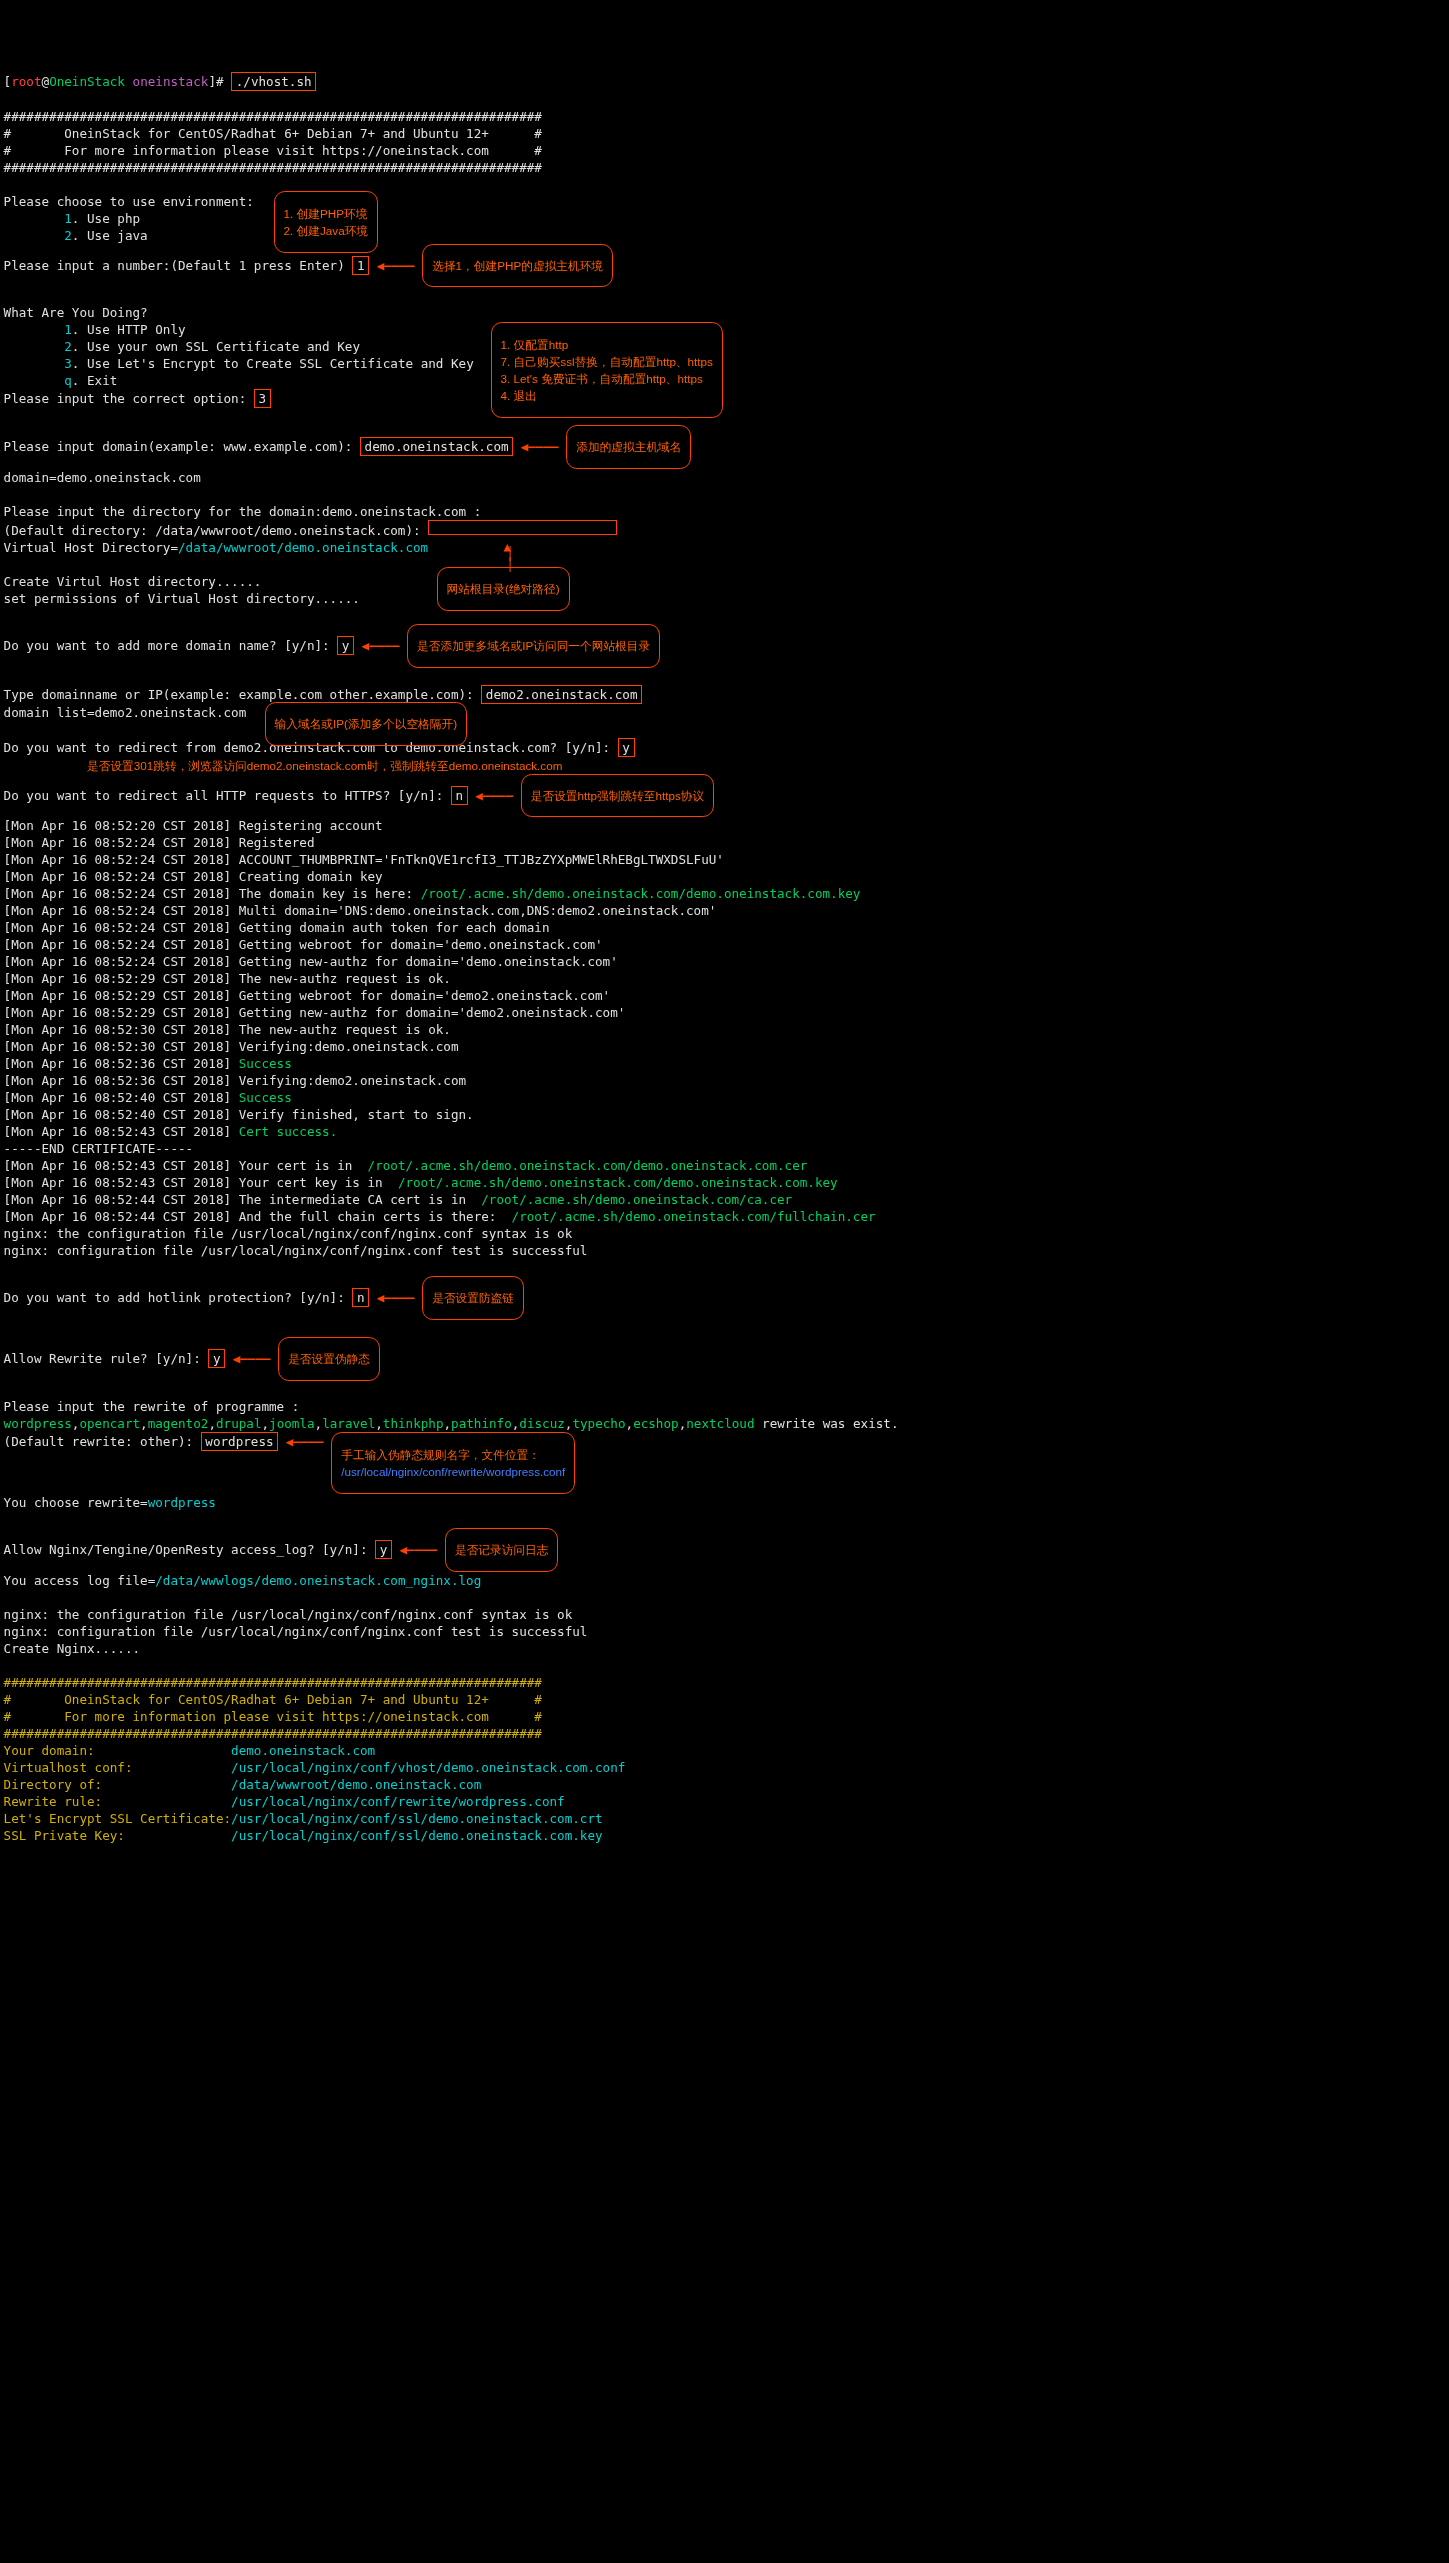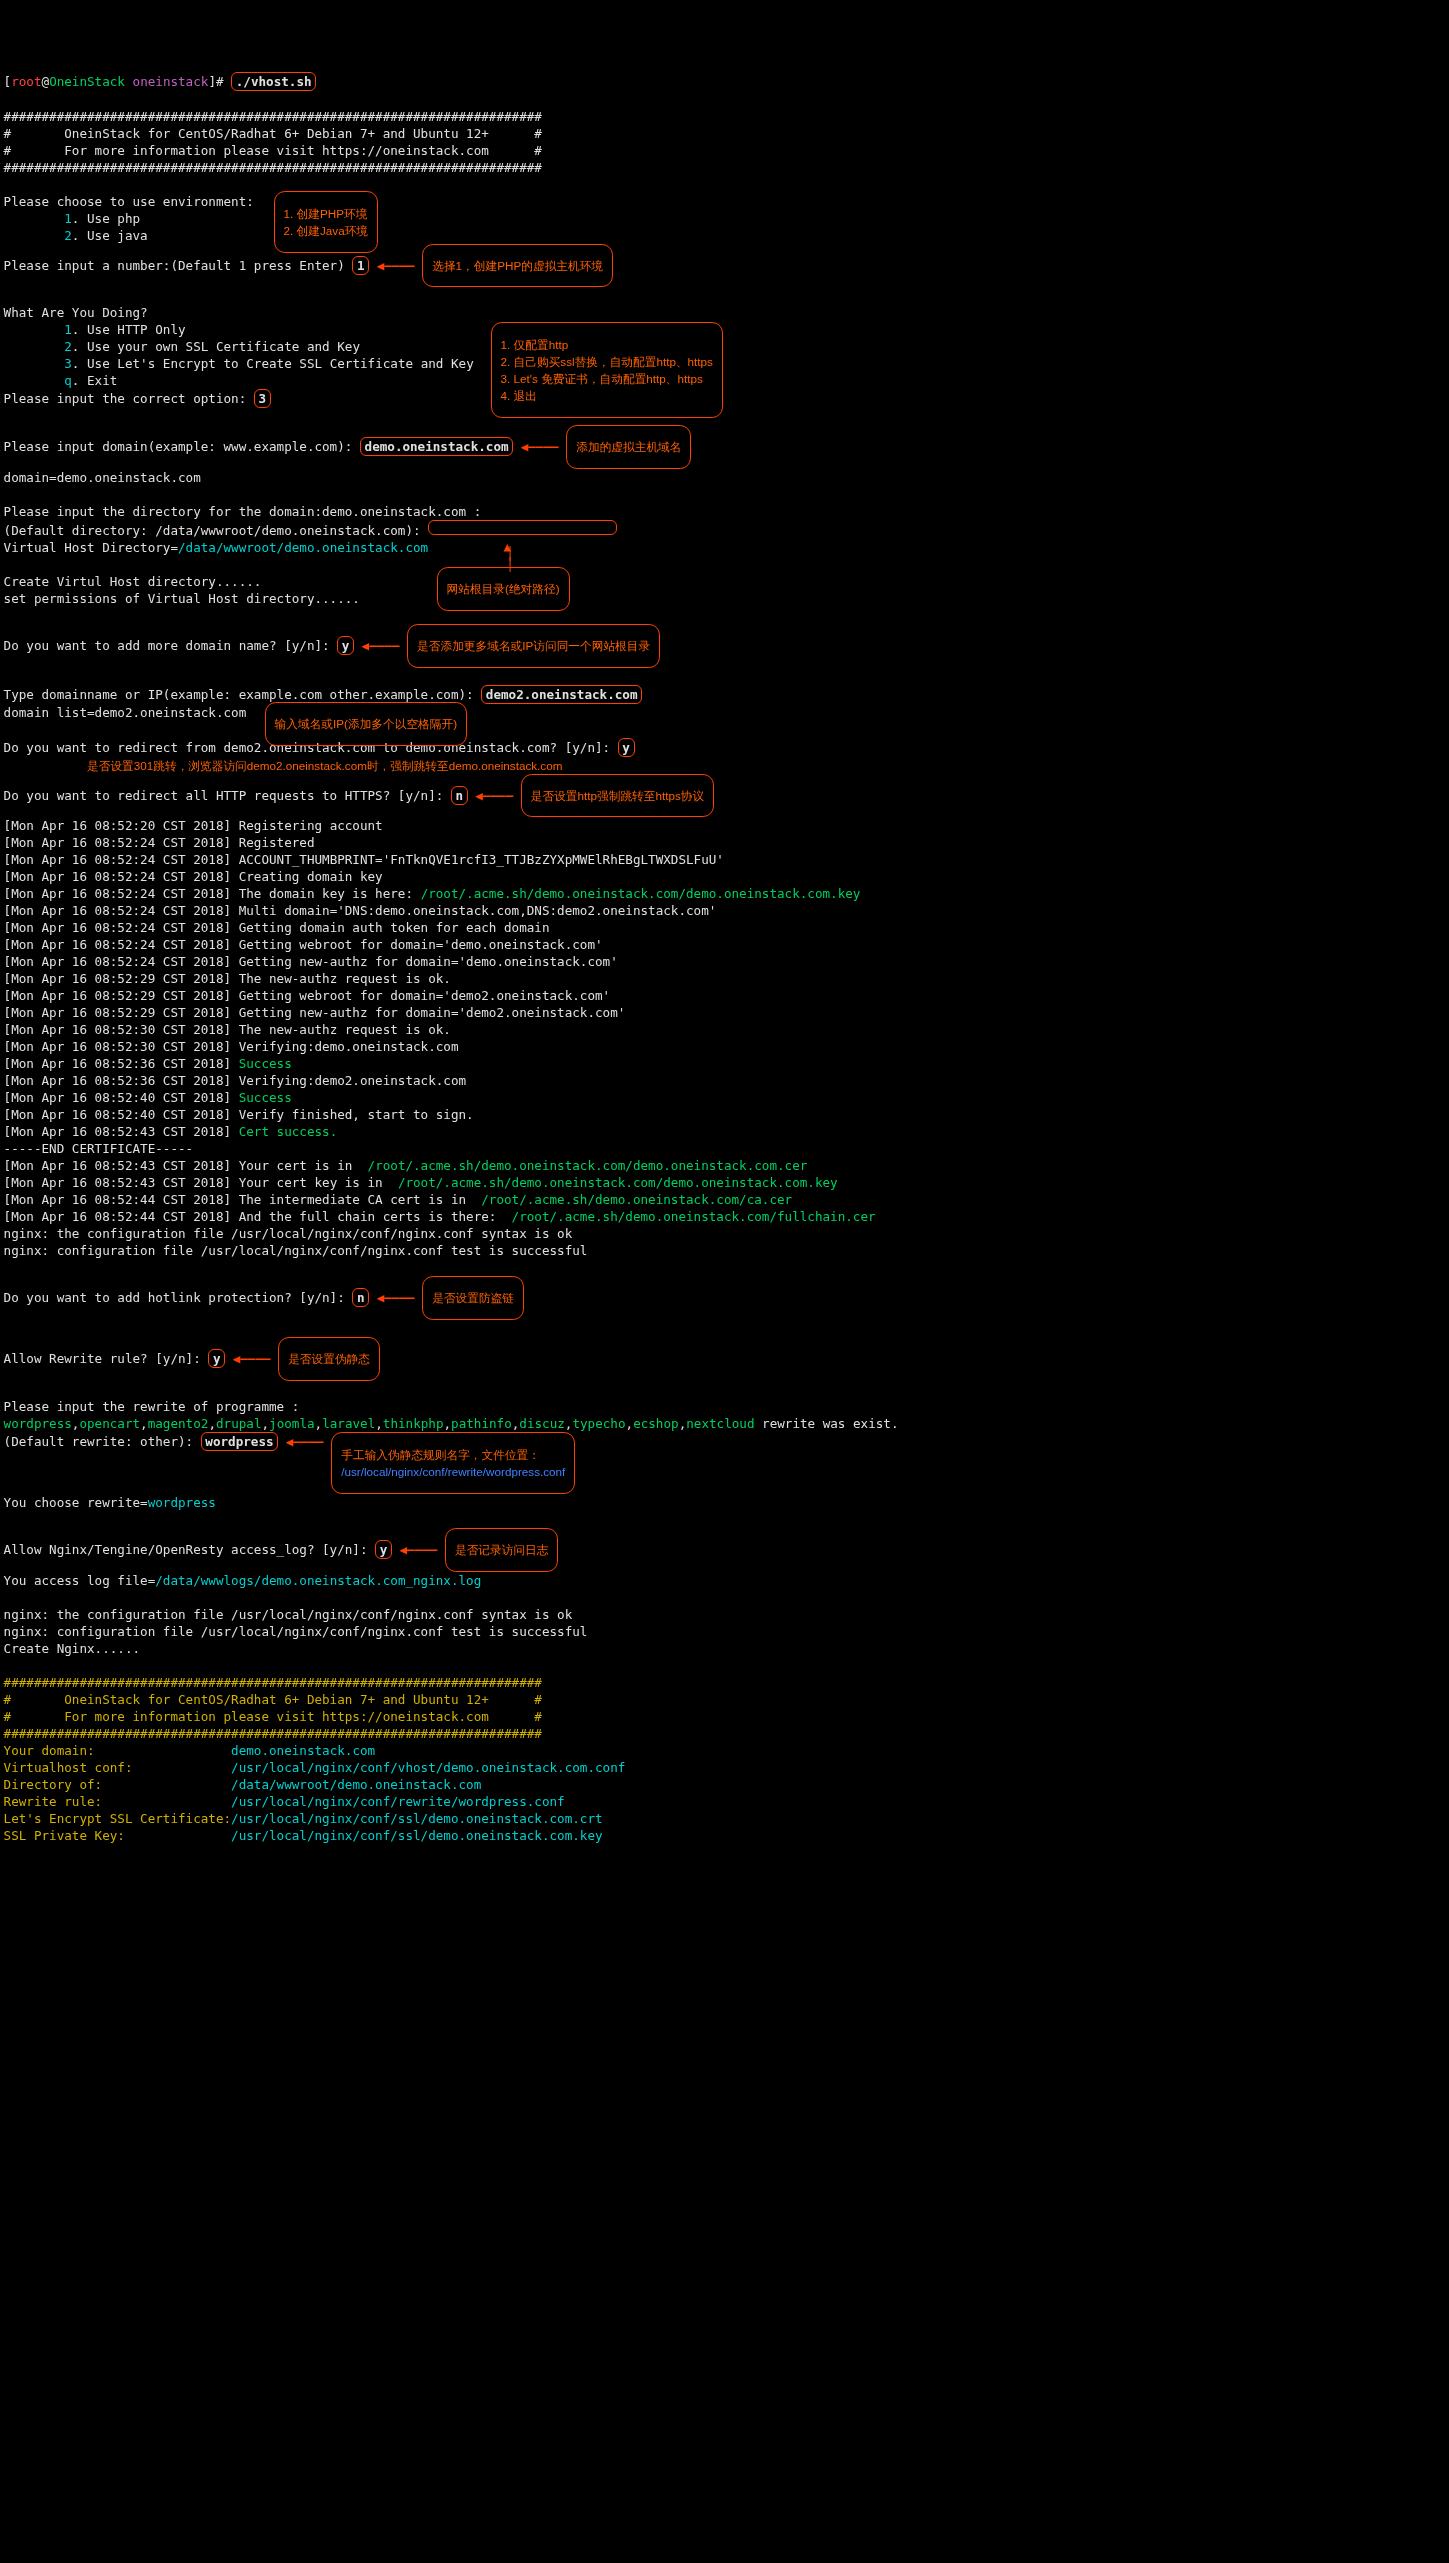--- a/index.html
+++ b/index.html
@@ -16,24 +16,23 @@
   .red    { color: #ff4040; text-align: center; }
   .green  { color: #00d060; }
   .cyan   { color: #00d0d0; }
   .yellow { color: #d0b000; }
   .purple { color: #c060c0; }
   .white  { color: #e0e0e0; }
   .orange { color: #ff6000; font-family: "Microsoft YaHei","SimSun",sans-serif; font-size: 11.7px; white-space: nowrap;}
   .ann-blue { color:#4080ff; font-family: "Microsoft YaHei","SimSun",sans-serif; font-size: 11.7px; white-space:nowrap;}
   .box {
     border: 1.8px solid #ff4000;
-    border-radius: 6px;
+    border-radius: 0;
     padding: 0 3.6px;
     display: inline-block;
-    font-weight: bold;
   }
   .box-round {
     border: 1.8px solid #ff4000;
     border-radius: 10.8px;
     padding: 13px 9px;
     display: inline-block;
   }
   .arrow {
     color:#ff4000; font-weight:bold;
     display:inline-block;
@@ -51,21 +50,21 @@
 <span class="white">#######################################################################</span>
 <span class="white">#       OneinStack for CentOS/Radhat 6+ Debian 7+ and Ubuntu 12+      #</span>
 <span class="white">#       For more information please visit https://oneinstack.com      #</span>
 <span class="white">#######################################################################</span>
 
 <span class="rel"><span class="white">Please choose to use environment:</span><span class="abs box-round" style="left: 270px; top: -1.8px;"><span class="orange">1. 创建PHP环境</span><br><span class="orange">2. 创建Java环境</span></span></span>
 <span class="white">	</span><span class="cyan">1</span><span class="white">. Use php</span>
 <span class="white">	</span><span class="cyan">2</span><span class="white">. Use java</span>
 <span class="white">Please input a number:(Default 1 press Enter) </span><span class="box white">1</span><span class="arrow"> ◀———— </span><span class="box-round orange">选择1，创建PHP的虚拟主机环境</span>
 
-<span class="rel"><span class="white">What Are You Doing?</span><span class="abs box-round" style="left: 487px; top: 18px;"><span class="orange">1. 仅配置http</span><br><span class="orange">2. 自己购买ssl替换，自动配置http、https</span><br><span class="orange">3. Let's 免费证书，自动配置http、https</span><br><span class="orange">4. 退出</span></span></span>
+<span class="rel"><span class="white">What Are You Doing?</span><span class="abs box-round" style="left: 487px; top: 18px;"><span class="orange">1. 仅配置http</span><br><span class="orange">7. 自己购买ssl替换，自动配置http、https</span><br><span class="orange">3. Let's 免费证书，自动配置http、https</span><br><span class="orange">4. 退出</span></span></span>
 <span class="white">	</span><span class="cyan">1</span><span class="white">. Use HTTP Only</span>
 <span class="white">	</span><span class="cyan">2</span><span class="white">. Use your own SSL Certificate and Key</span>
 <span class="white">	</span><span class="cyan">3</span><span class="white">. Use Let's Encrypt to Create SSL Certificate and Key</span>
 <span class="white">	</span><span class="cyan">q</span><span class="white">. Exit</span>
 <span class="white">Please input the correct option: </span><span class="box white">3</span>
 
 <span class="white">Please input domain(example: www.example.com): </span><span class="box white">demo.oneinstack.com</span><span class="arrow"> ◀———— </span><span class="box-round orange">添加的虚拟主机域名</span>
 <span class="white">domain=</span><span class="white">demo.oneinstack.com</span>
 
 <span class="white">Please input the directory for the domain:demo.oneinstack.com :</span>

